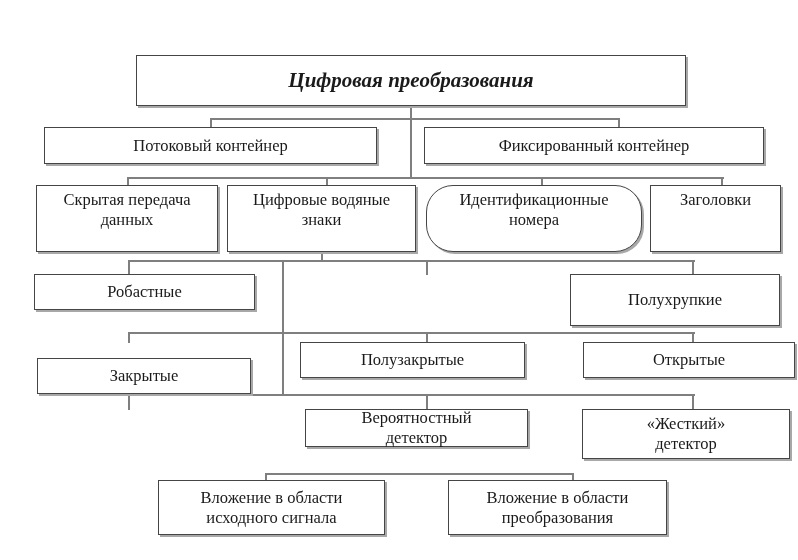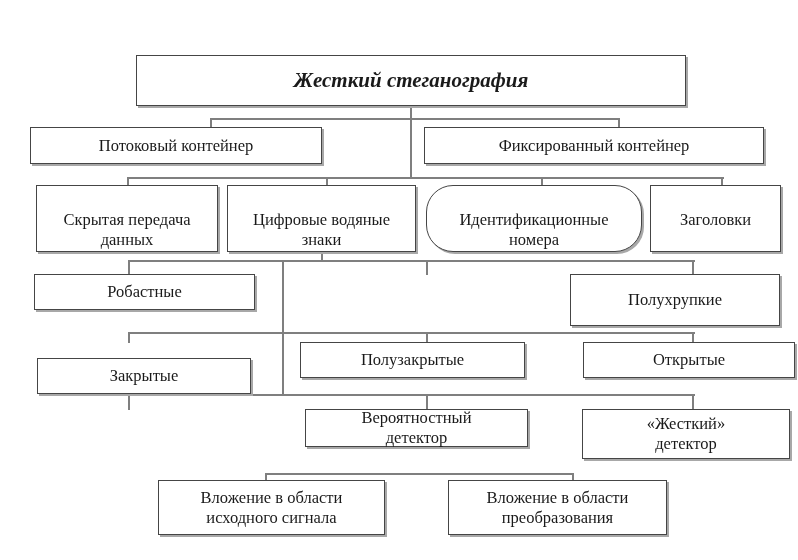--- a/index.html
+++ b/index.html
@@ -27,21 +27,21 @@
     display:flex;
     align-items:center;
     justify-content:center;
     text-align:center;
     font-size:16.5px;
     line-height:1.2;
     white-space:pre-line;
   }
   .box.top-align{
     align-items:flex-start;
-    padding-top:24px;
+    padding-top:4px;
   }
   .title-box{
     font-size:21px;
     font-weight:bold;
     font-style:italic;
   }
   .hline,.vline{
     position:absolute;
     background:var(--line);
   }
@@ -79,23 +79,23 @@
 
   <div class="hline" style="left:128px;top:394px;width:567px;"></div>
   <div class="vline" style="left:128px;top:394px;height:16px;"></div>
   <div class="vline" style="left:426px;top:394px;height:16px;"></div>
   <div class="vline" style="left:692px;top:394px;height:16px;"></div>
 
   <div class="hline" style="left:265px;top:473px;width:309px;"></div>
   <div class="vline" style="left:265px;top:473px;height:8px;"></div>
   <div class="vline" style="left:572px;top:473px;height:8px;"></div>
 
-  <div class="box title-box" style="left:136px;top:55px;width:550px;height:51px;">Жесткий стеганография</div>
+  <div class="box title-box" style="left:136px;top:55px;width:550px;height:51px;">Цифровая преобразования</div>
 
-  <div class="box" style="left:30px;top:127px;width:292px;height:37px;">Потоковый контейнер</div>
+  <div class="box" style="left:44px;top:127px;width:333px;height:37px;">Потоковый контейнер</div>
   <div class="box" style="left:424px;top:127px;width:340px;height:37px;">Фиксированный контейнер</div>
 
   <div class="box top-align" style="left:36px;top:185px;width:182px;height:67px;">Скрытая передача
 данных</div>
   <div class="box top-align" style="left:227px;top:185px;width:189px;height:67px;">Цифровые водяные
 знаки</div>
   <div class="box top-align" style="left:426px;top:185px;width:216px;height:67px;border-radius:27px;">Идентификационные
 номера</div>
   <div class="box top-align" style="left:650px;top:185px;width:131px;height:67px;">Заголовки</div>
 

